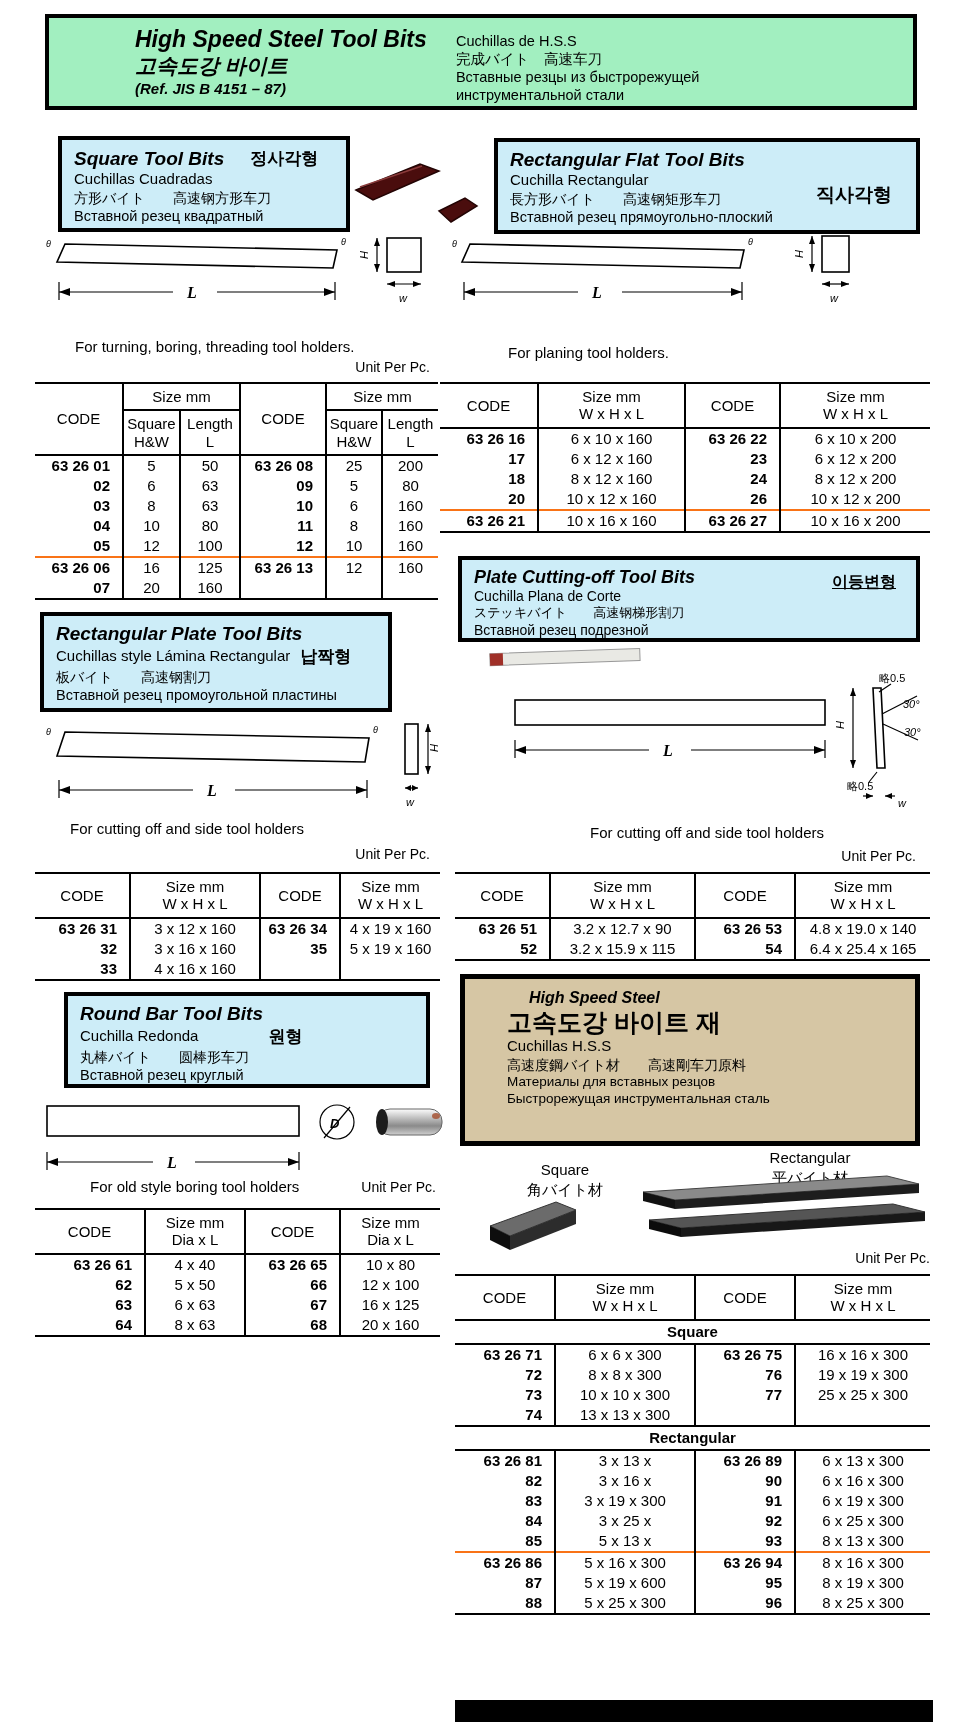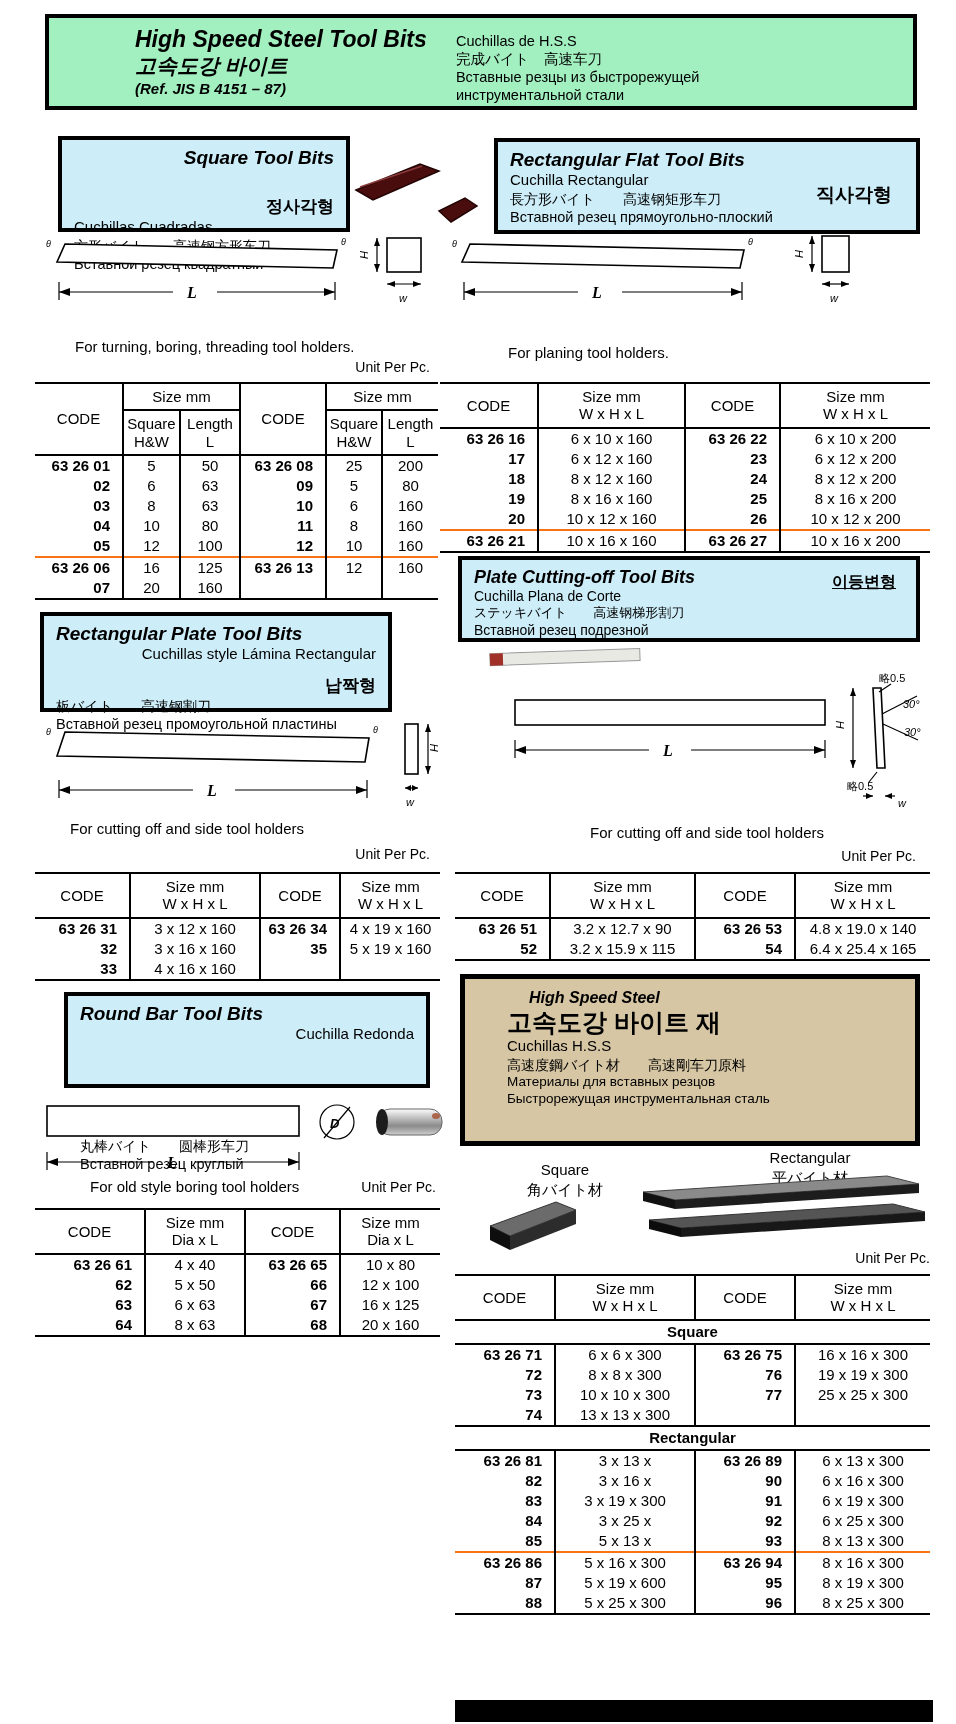--- a/index.html
+++ b/index.html
@@ -20,21 +20,21 @@
   .title-ref { font-size:15px; font-weight:bold; font-style:italic; }
   .hline { font-size:14.5px; line-height:1.25; }
 
   
   .sec-box { padding:7px 12px 5px 12px; }
   .sec-title { font-size:19px; font-weight:bold; font-style:italic; line-height:1.15; white-space:nowrap; }
   .sec-es  { font-size:15px; line-height:1.25; }
   .sec-cjk { font-size:14px; line-height:1.3; }
   .sec-ru  { font-size:14.5px; line-height:1.25; }
   .sec-ko  { font-size:17px; font-weight:bold; }
-  .trow { display:flex; align-items:flex-end; gap:26px;flex-direction:column; }
+  .trow { display:flex; align-items:center; gap:26px; }
 
   
   .caption { position:absolute; font-size:15px; }
   .unit { position:absolute; font-size:14px; text-align:right; width:130px; }
 
   
   table.cat { position:absolute; border-collapse:collapse; table-layout:fixed;
               border-top:2px solid #000; border-bottom:2px solid #000; }
   .cat th, .cat td { font-size:15px; font-weight:normal; padding:0 3px; white-space:pre-line; overflow:hidden; }
   .cat thead { border-bottom:2px solid #000; }
@@ -274,26 +274,20 @@
           <td class="code vl">23</td>
           <td class="size vl">6 x 12 x 200</td>
         </tr>
         <tr>
           <td class="code">18</td>
           <td class="size vl">8 x 12 x 160</td>
           <td class="code vl">24</td>
           <td class="size vl">8 x 12 x 200</td>
         </tr>
         <tr>
-          <td class="code">19</td>
-          <td class="size vl">8 x 16 x 160</td>
-          <td class="code vl">25</td>
-          <td class="size vl">8 x 16 x 200</td>
-        </tr>
-        <tr>
           <td class="code">20</td>
           <td class="size vl">10 x 12 x 160</td>
           <td class="code vl">26</td>
           <td class="size vl">10 x 12 x 200</td>
         </tr>
       </tbody>
     <tbody class="g2">
         <tr>
           <td class="code">63 26 21</td>
           <td class="size vl">10 x 16 x 160</td>

